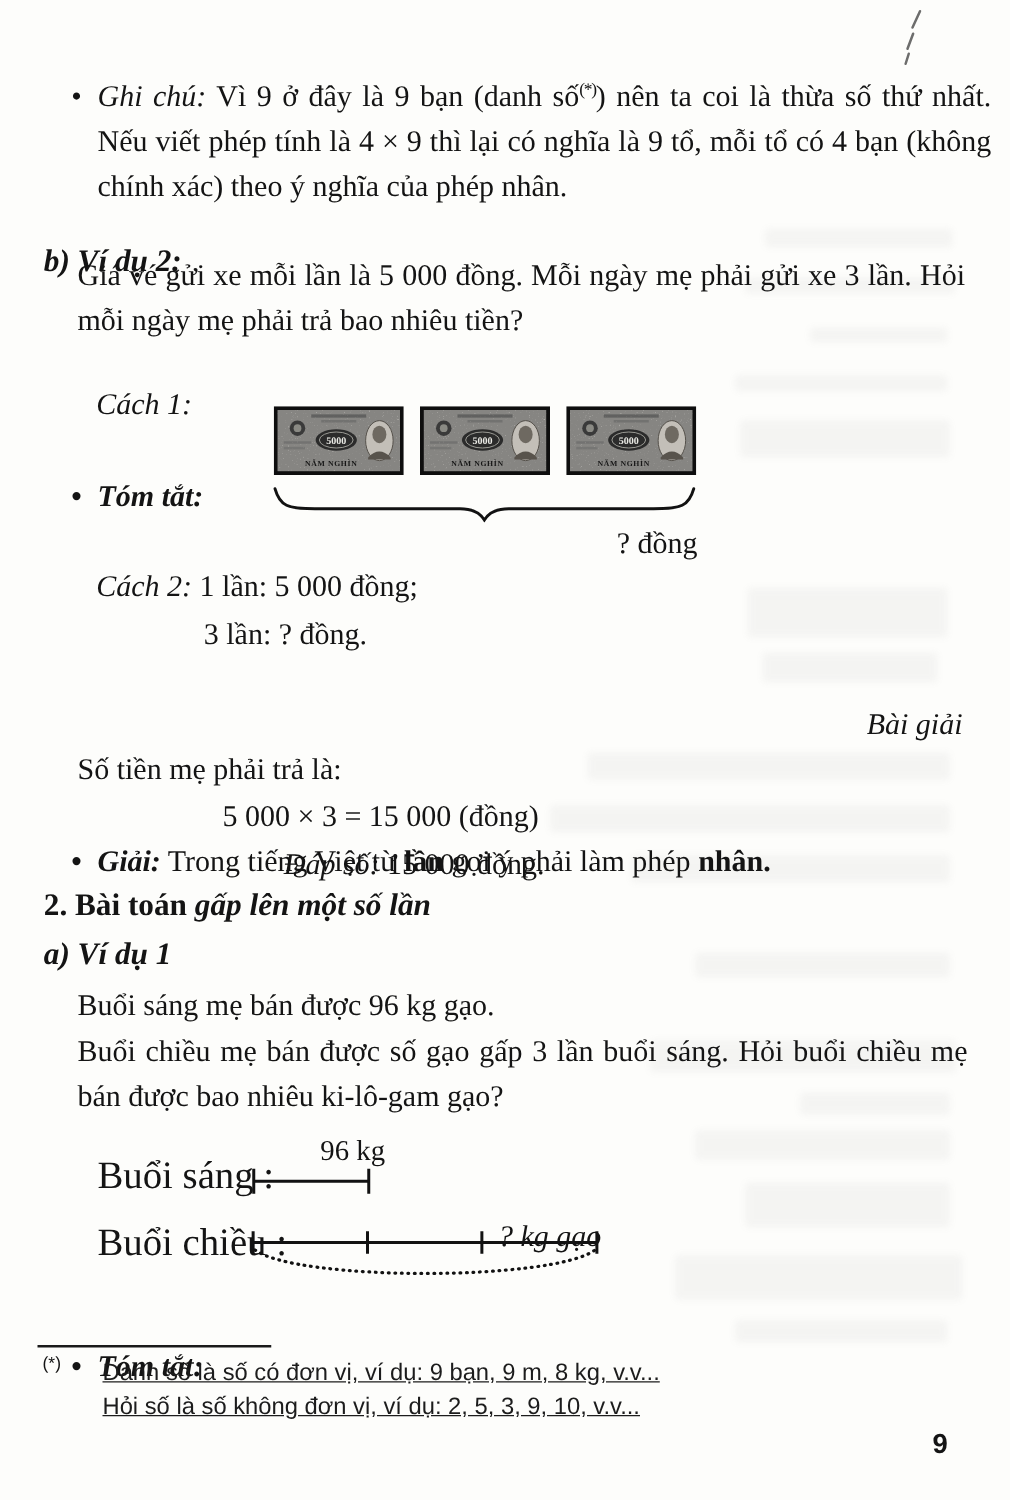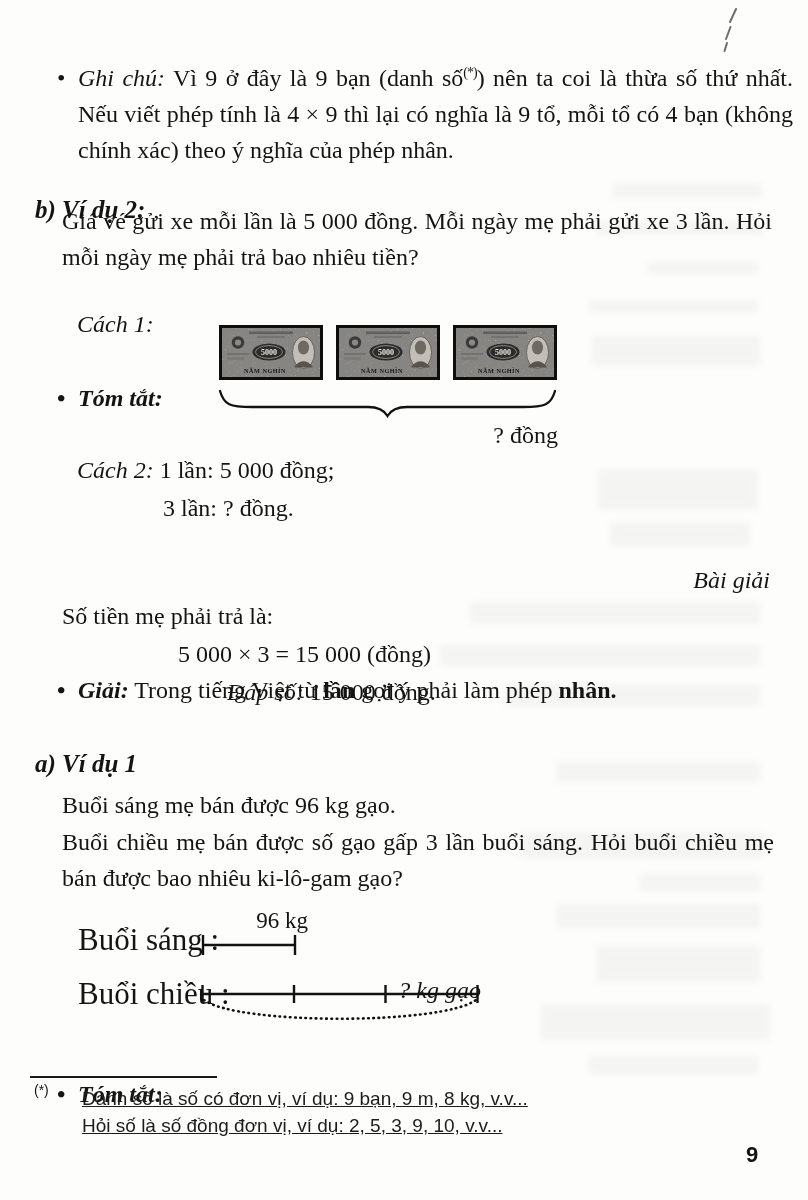--- a/index.html
+++ b/index.html
@@ -122,20 +122,23 @@
   </div>
 
   <div class="abs body-txt" style="left:62px;top:598px;">Số tiền mẹ phải trả là:</div>
 
   <div class="abs body-txt it center" style="left:30px;top:562px;width:740px;">Bài giải</div>
   <div class="abs body-txt" style="left:130px;top:636px;margin-left:48px;">5 000 × 3 = 15 000 (đồng)</div>
   <div class="abs body-txt" style="left:227px;top:674px;">
     <span class="it">Đáp số:</span><span> 15 000 đồng.</span>
   </div>
 
+  <div class="abs heading" style="left:35px;top:710px;">
+    <span>2. Bài toán </span><span class="it">gấp lên một số lần</span>
+  </div>
   <div class="abs heading it" style="left:35px;top:749px;">a) Ví dụ 1</div>
 
   <div class="abs body-txt" style="left:62px;top:787px;">Buổi sáng mẹ bán được 96 kg gạo.</div>
   <div class="abs body-txt just" style="left:62px;top:824px;width:712px;">Buổi chiều mẹ bán được số gạo gấp 3 lần buổi sáng. Hỏi buổi chiều mẹ bán được bao nhiêu ki-lô-gam gạo?</div>
 
   <div class="abs hang body-txt" style="left:57px;top:896px;">
     <span class="bullet b">•</span>
     <span class="bi">Tóm tắt:</span>
   </div>
 
@@ -149,18 +152,18 @@
   <svg class="abs" style="left:200px;top:983px;" width="281" height="48">
     <path d="M2.5,2 V20 M94,2 V20 M185.5,2 V20 M277.5,2 V20 M2.5,11 H277.5" stroke="#121212" stroke-width="2.4" fill="none"></path>
     <path d="M4,17 C38,42 242,42 276,17" stroke="#121212" stroke-width="2.6" fill="none" stroke-linecap="round" stroke-dasharray="0.6 4.6"></path>
   </svg>
   <div class="abs body-txt center" style="left:200px;top:972px;width:281px;font-style:italic;">? kg gạo</div>
 
   <div class="abs rule" style="left:30px;top:1076px;width:187px;"></div>
   <div class="abs fn-marker" style="left:34px;top:1082px;">(*)</div>
   <div class="abs fn" style="left:82px;top:1085px;width:650px;text-decoration:underline;">
     <div>Danh số là số có đơn vị, ví dụ: 9 bạn, 9 m, 8 kg, v.v...</div>
-    <div>Hỏi số là số đồng đơn vị, ví dụ: 2, 5, 3, 9, 10, v.v...</div>
+    <div>Hỏi số là số không đơn vị, ví dụ: 2, 5, 3, 9, 10, v.v...</div>
   </div>
 
   <div class="abs pagenum" style="left:746px;top:1142px;">9</div>
 
 </div>
 
 </body></html>

